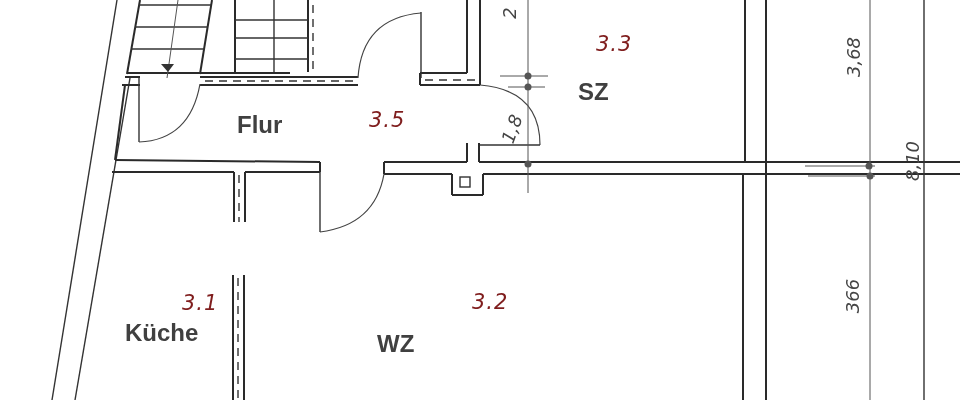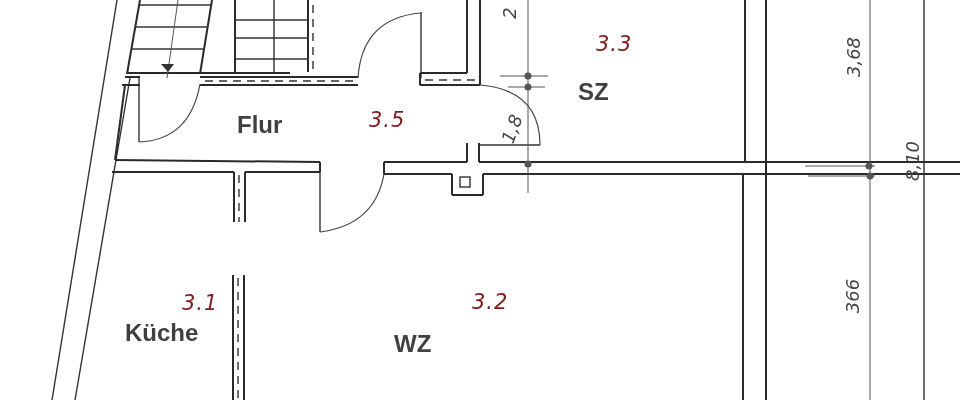--- a/index.html
+++ b/index.html
@@ -133,19 +133,19 @@
 <div class="lbl" style="left:237px; top:113px;">Flur</div>
 <div class="num" style="left:325px; top:110px;margin-left:44px;">3.5</div>
 
 <div class="num" style="left:596px; top:34px;">3.3</div>
 <div class="lbl" style="left:578px; top:80px;">SZ</div>
 
 <div class="num" style="left:138px; top:293px;margin-left:44px;">3.1</div>
 <div class="lbl" style="left:125px; top:321px;">Küche</div>
 
 <div class="num" style="left:472px; top:292px;">3.2</div>
-<div class="lbl" style="left:394px; top:332px;">WZ</div>
+<div class="lbl" style="left:377px; top:332px;">WZ</div>
 
 <div class="dimtxt" style="left:504px; top:4px; transform: rotate(-90deg);">2</div>
 <div class="dimtxt" style="left:498px; top:120px; transform: rotate(-70deg);">1,8</div>
 <div class="dimtxt" style="left:834px; top:48px; transform: rotate(-90deg);">3,68</div>
 <div class="dimtxt" style="left:893px; top:152px; transform: rotate(-90deg);">8,10</div>
 <div class="dimtxt" style="left:836px; top:287px; transform: rotate(-90deg);">366</div>
 
 </body></html>

